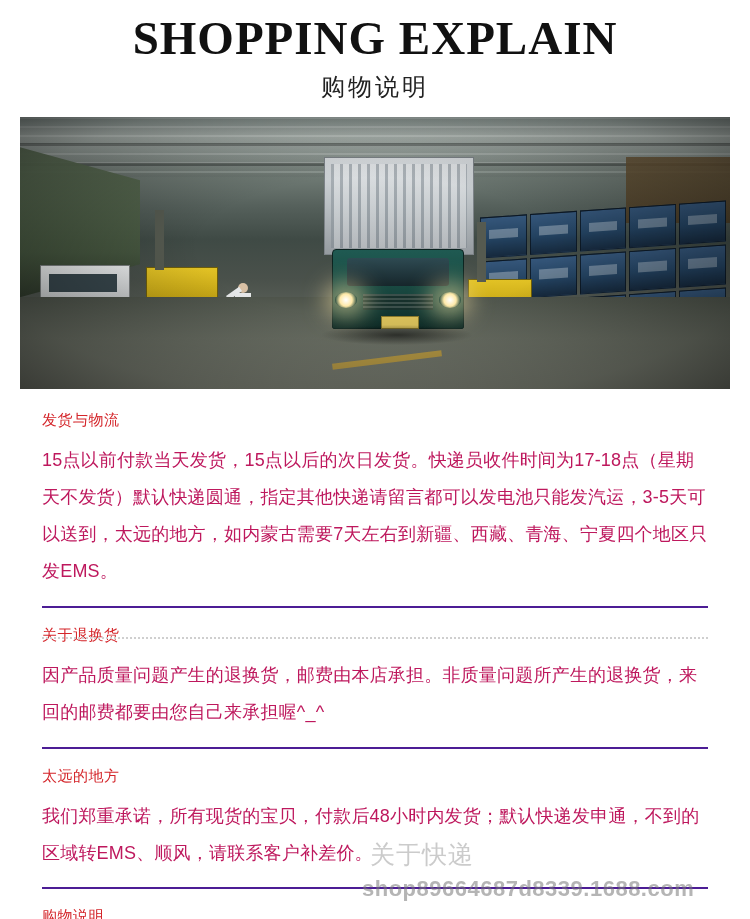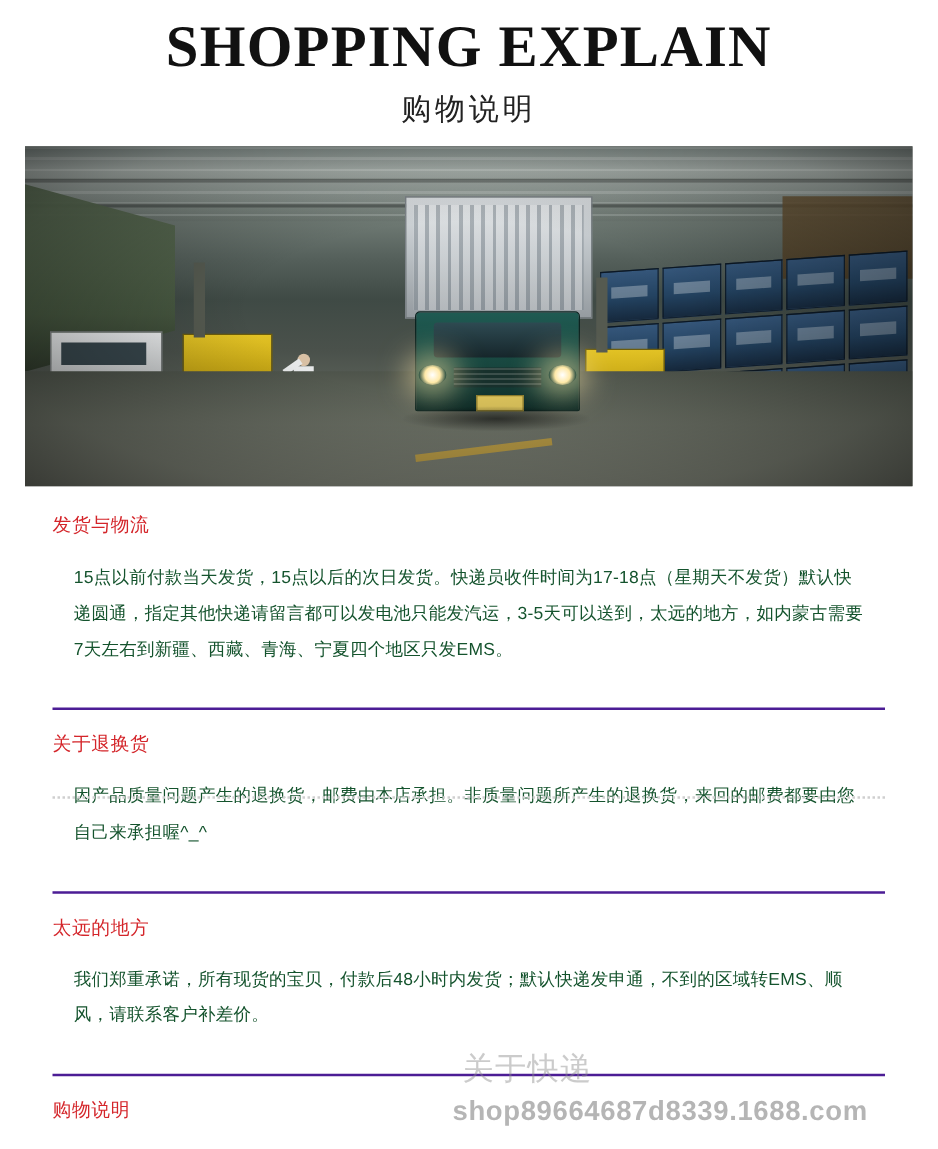--- a/index.html
+++ b/index.html
@@ -300,24 +300,24 @@
     padding-top: 18px;
   }
   .sec-title {
     color: #d4252a;
     font-size: 15px;
     font-weight: normal;
     margin: 0 0 12px 0;
     letter-spacing: .5px;
   }
   .sec-body {
-    color: #14532d;
-    font-size: 14px;
+    color: #be185d;
+    font-size: 18px;
     line-height: 2.05;
-    margin: 17px;
+    margin: 0;
     letter-spacing: .2px;
   }
 
   
   .wm-company {
     position: absolute;
     left: 370px;
     top: 838px;
     font-size: 25px;
     color: rgba(140,140,140,0.45);

